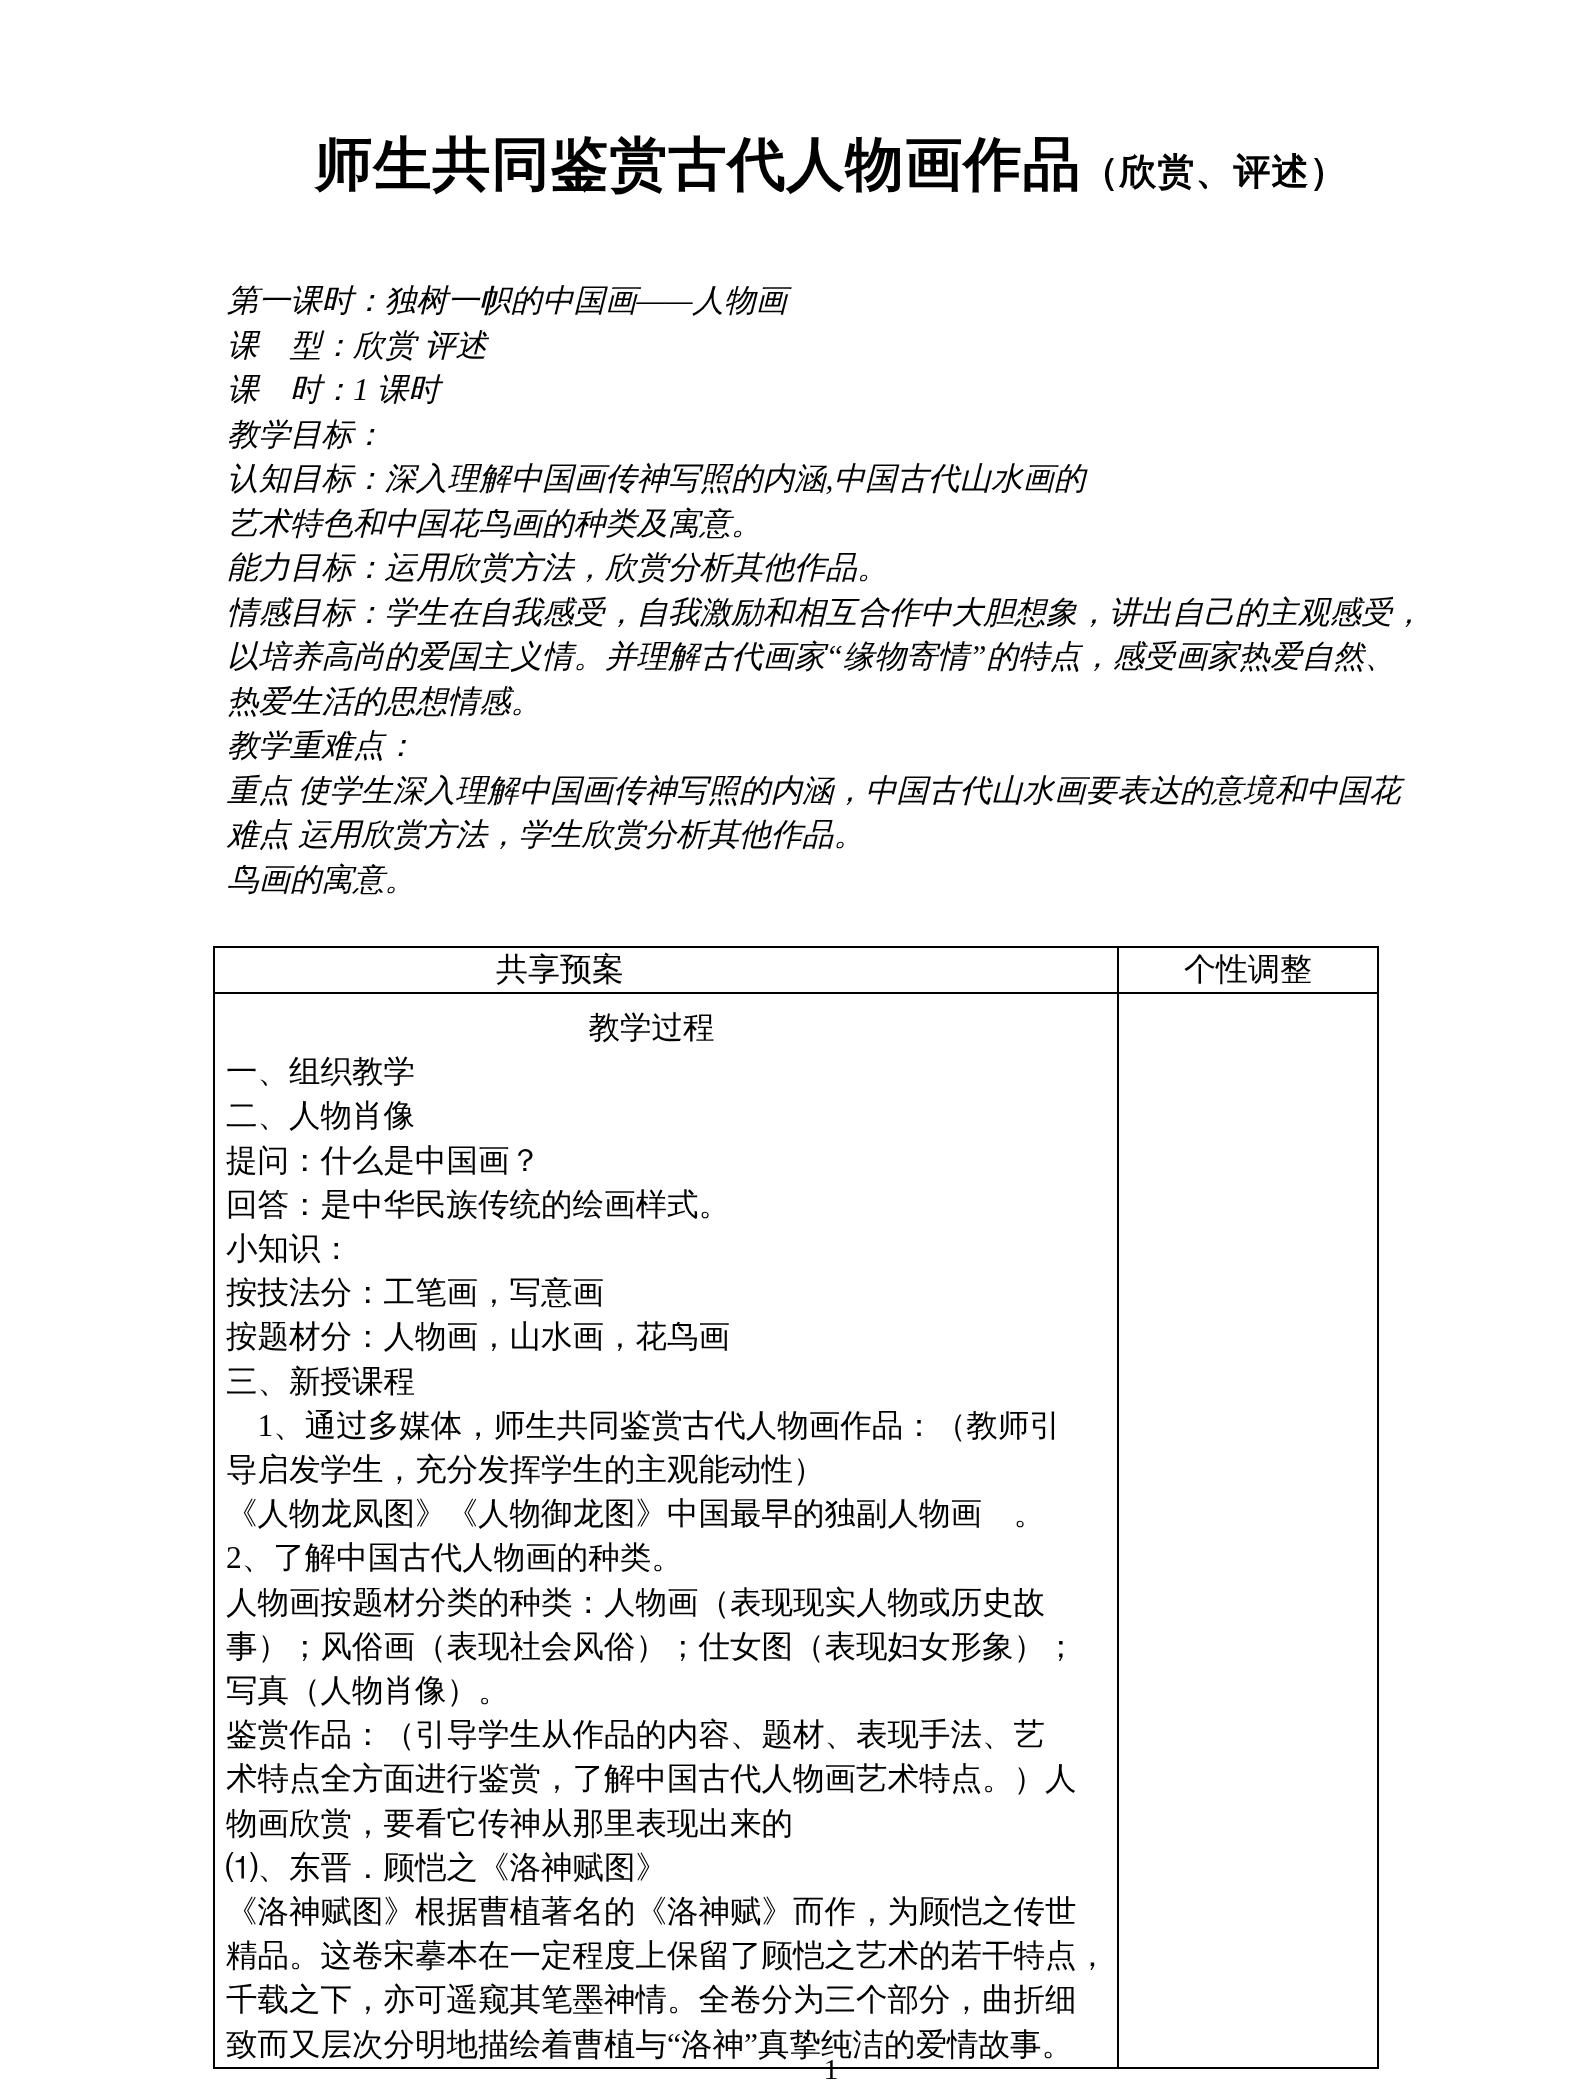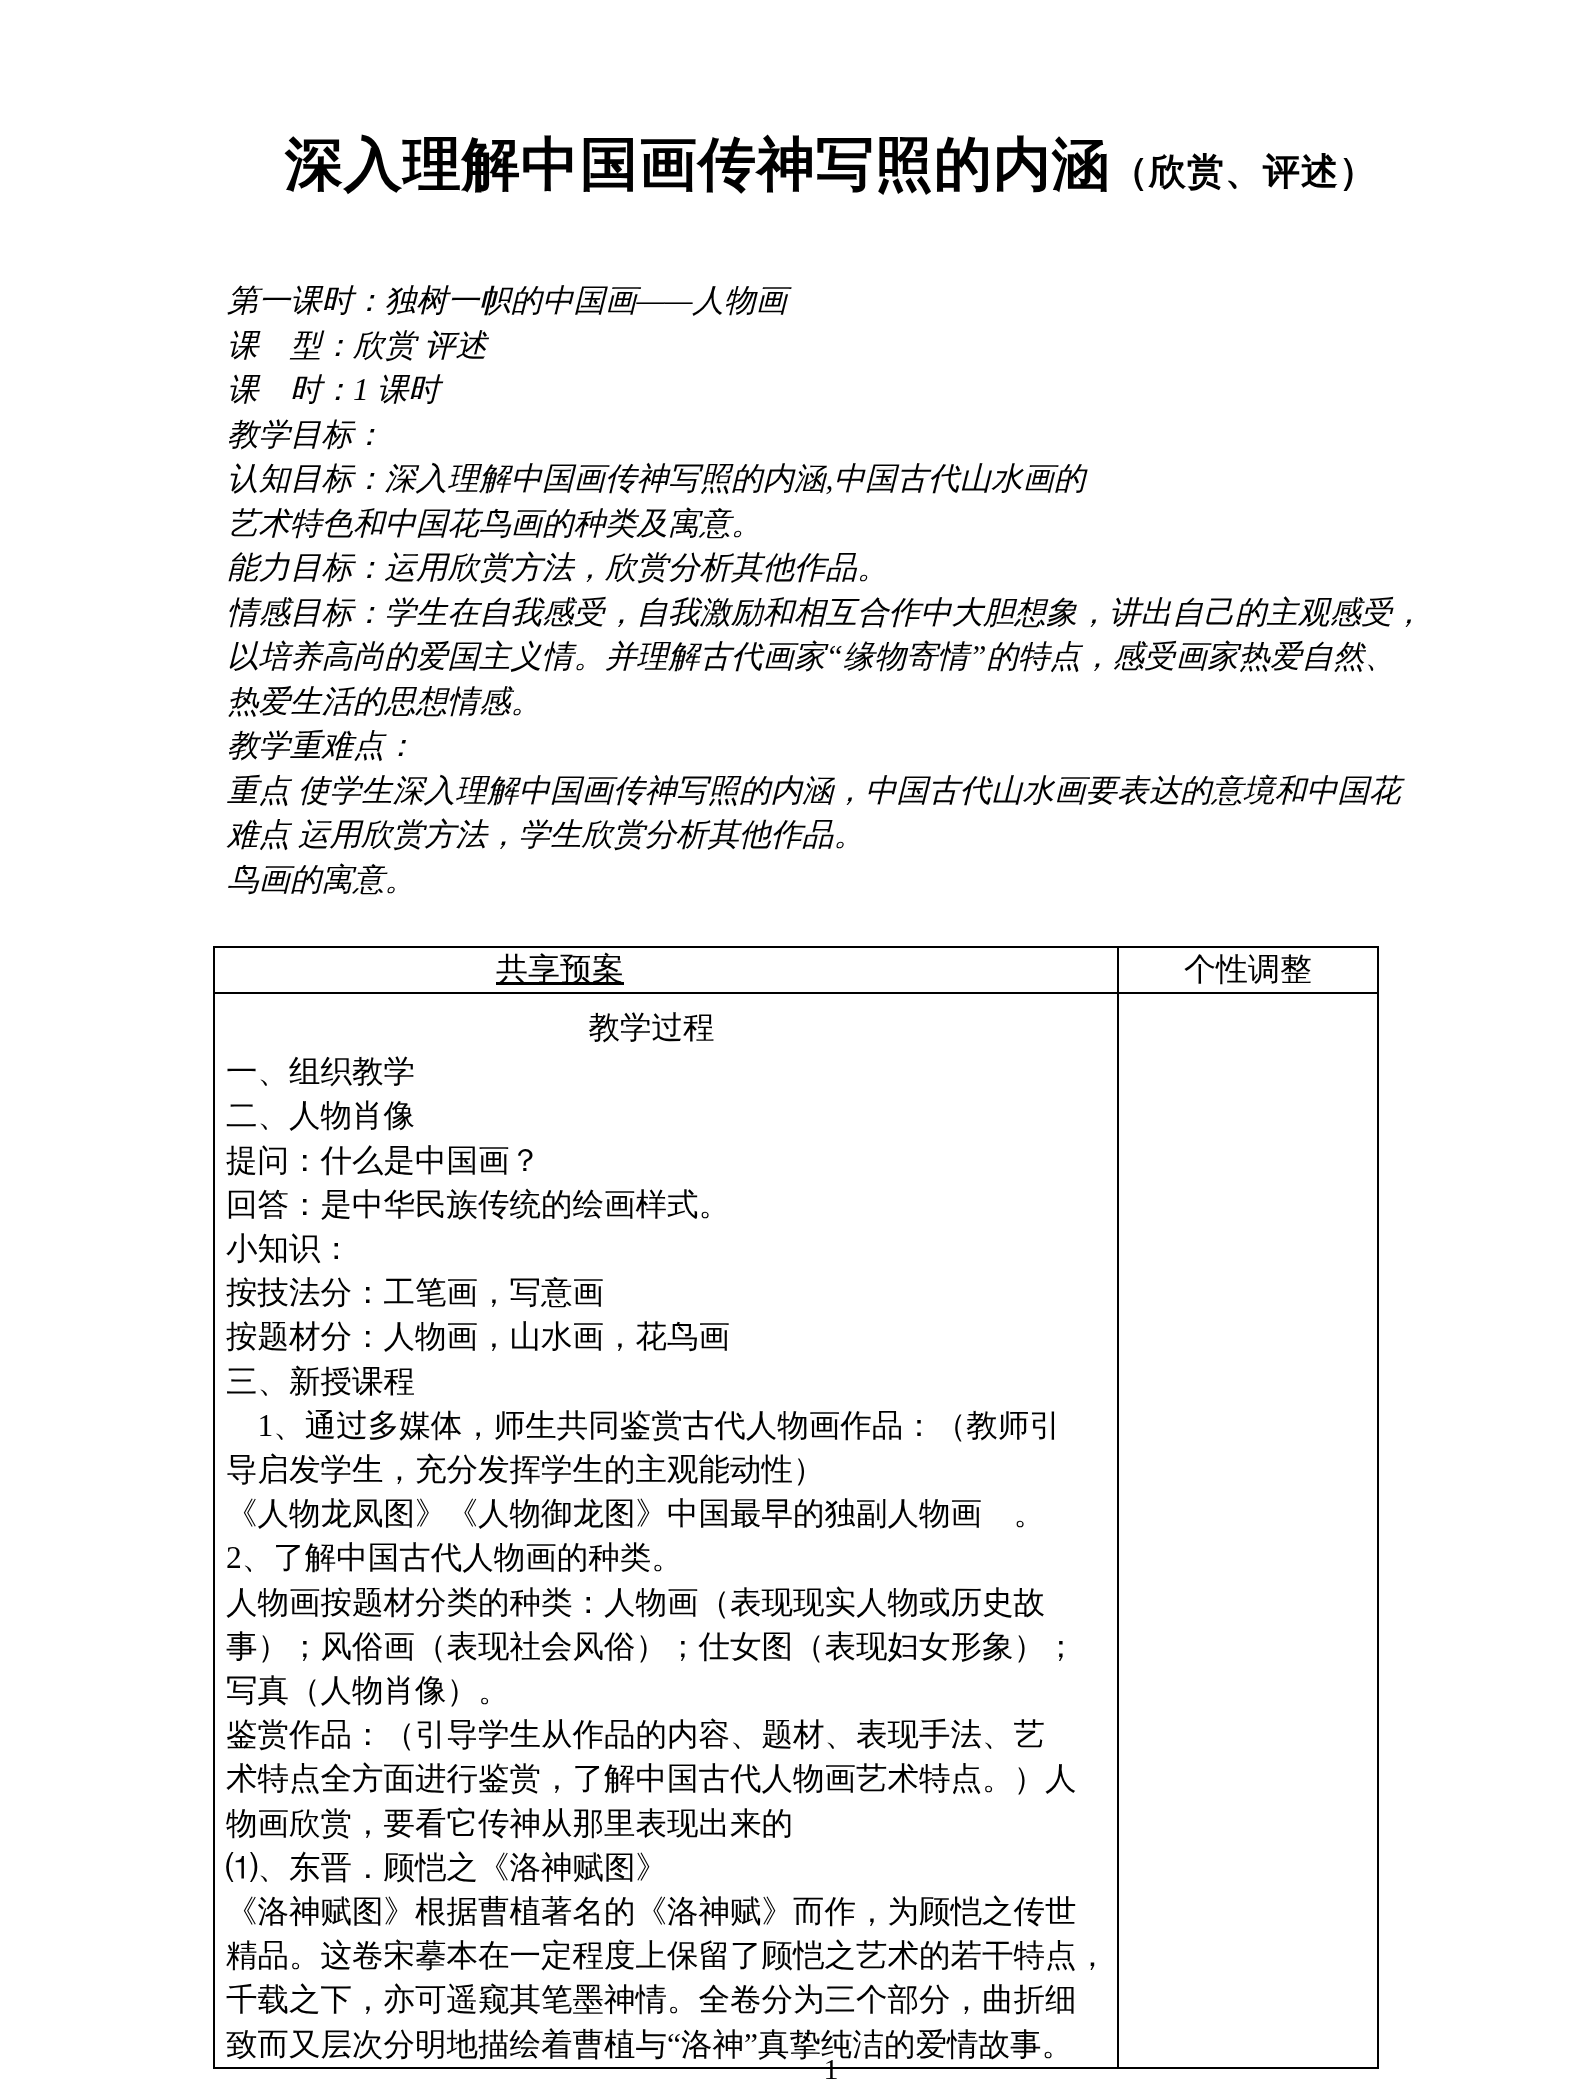--- a/index.html
+++ b/index.html
@@ -58,21 +58,21 @@
     overflow:hidden;
   }
   .col-left  { width:904px; }
   .col-right { width:260px; }
   .head-row td {
     height:44px;
     vertical-align:middle;
     font-size:32px;
     text-align:center;
   }
-  .head-left  { padding-right:212px;text-decoration:underline; }
+  .head-left  { padding-right:212px; }
   .cell-left {
     height:1057px;
     padding:12px 0 0 11px;
     font-size:31.5px;
     line-height:44.2px;
   }
   .process-title {
     text-align:center;
     padding-right:40px;
     white-space:nowrap;
@@ -85,21 +85,21 @@
     text-align:center;
     font-size:30px;
   }
 </style>
 </head>
 <body>
 
 <div class="page">
 
   <div class="doc-title">
-    <span class="main">深入理解中国画传神写照的内涵</span><span class="sub">（欣赏、评述）</span>
+    <span class="main">师生共同鉴赏古代人物画作品</span><span class="sub">（欣赏、评述）</span>
   </div>
 
   <div class="intro">
 
       <div class="line">第一课时：独树一帜的中国画——人物画</div>
 
       <div class="line">课　型：欣赏 评述</div>
 
       <div class="line">课　时：1 课时</div>
 

